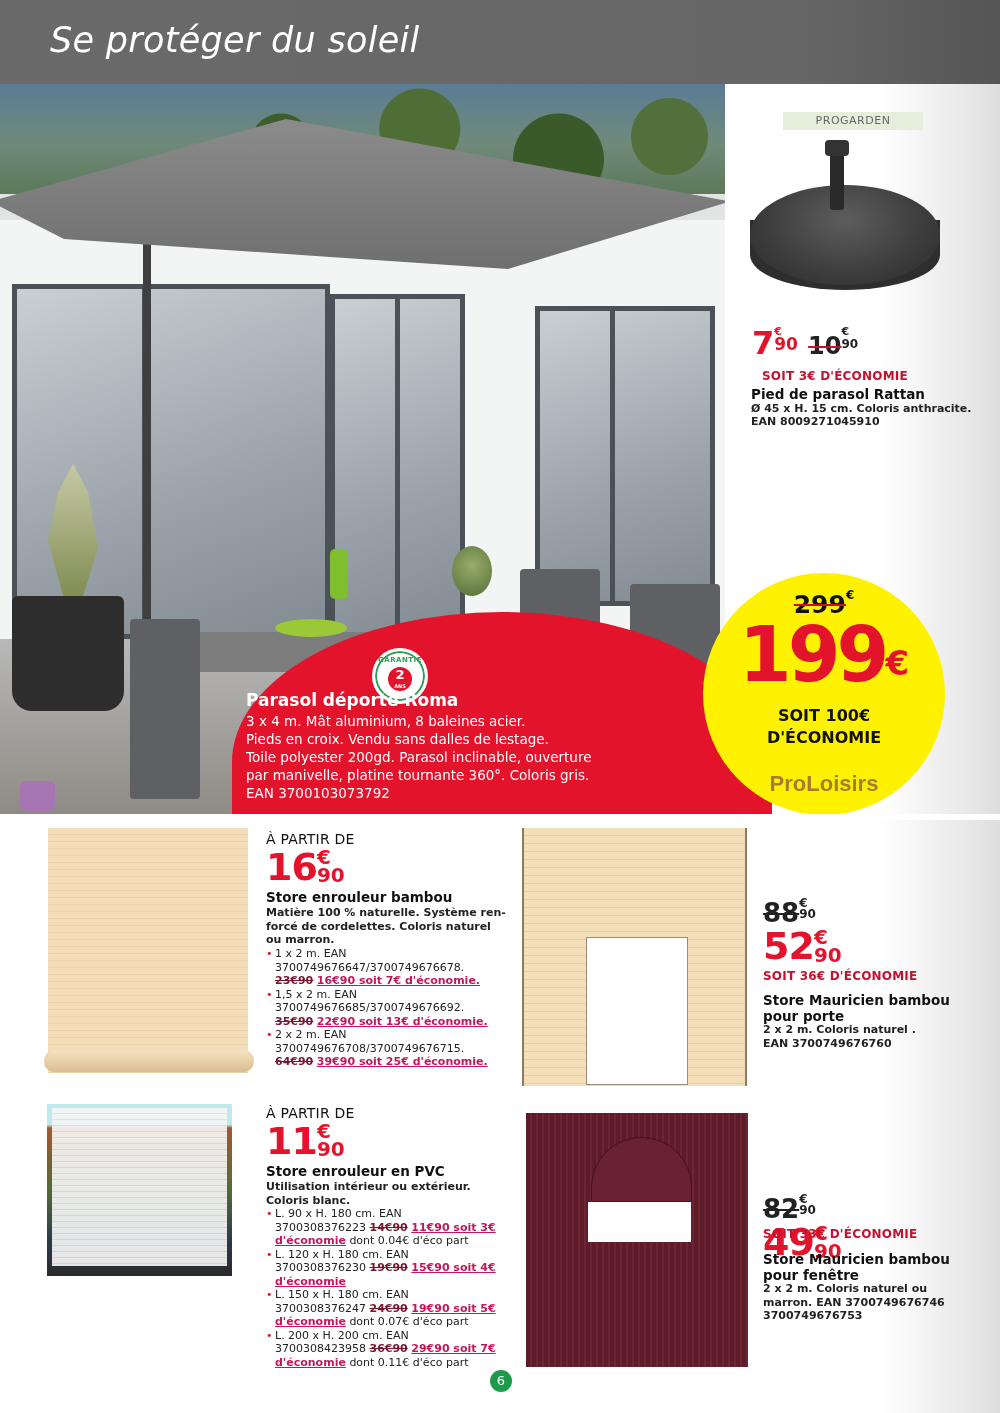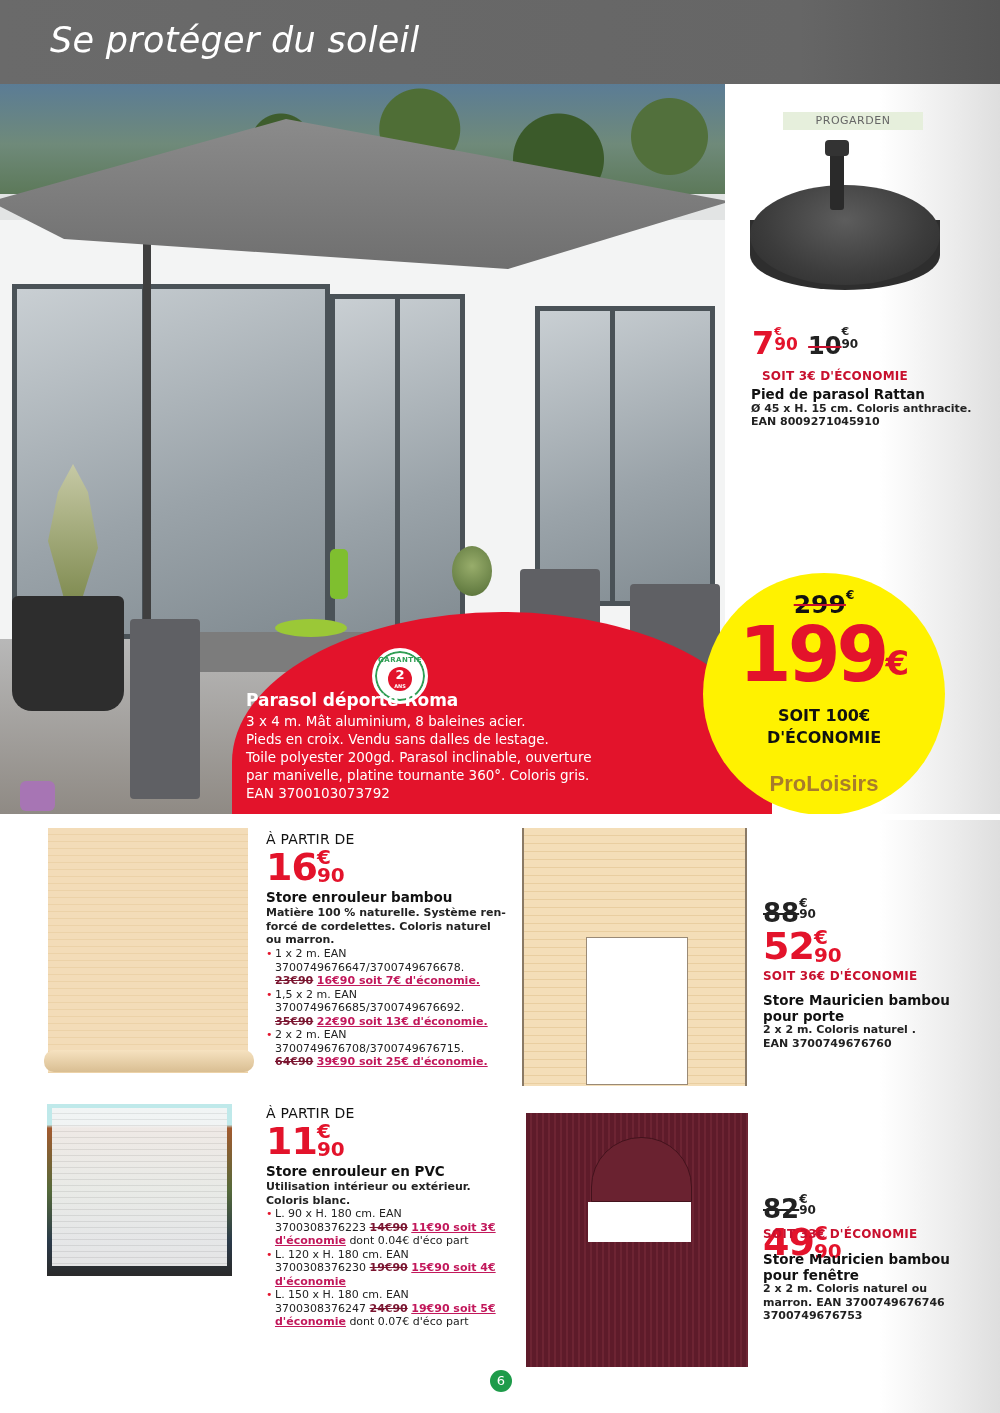--- a/index.html
+++ b/index.html
@@ -311,20 +311,25 @@
   <li>
       <div>L. 120 x H. 180 cm. EAN</div>
       <div><span>3700308376230</span> <span class="strike">19€90</span> <span class="pink">15€90 soit 4€</span></div>
       <div><span class="pink">d'économie</span></div>
     </li>
   <li>
       <div>L. 150 x H. 180 cm. EAN</div>
       <div><span>3700308376247</span> <span class="strike">24€90</span> <span class="pink">19€90 soit 5€</span></div>
       <div><span class="pink">d'économie</span> <span>dont 0.07€ d'éco part</span></div>
     </li>
+  <li>
+      <div>L. 200 x H. 200 cm. EAN</div>
+      <div><span>3700308423958</span> <span class="strike">36€90</span> <span class="pink">29€90 soit 7€</span></div>
+      <div><span class="pink">d'économie</span> <span>dont 0.11€ d'éco part</span></div>
+    </li>
 </ul>
 
 <div class="blind-window"></div>
 <div class="blind-window-arch"></div>
 <div class="blind-window-hole"></div>
 <div class="rprice" style="left:763px; top:1194px;">
   <div class="rprice-old"><span>82</span><span class="sfx"><div>€</div><div>90</div></span></div>
   <div class="rprice-new"><span>49</span><span class="sfx"><div>€</div><div>90</div></span></div>
 </div>
 <div class="save-red" style="left:763px; top:1227px;">SOIT 33€ D'ÉCONOMIE</div>

